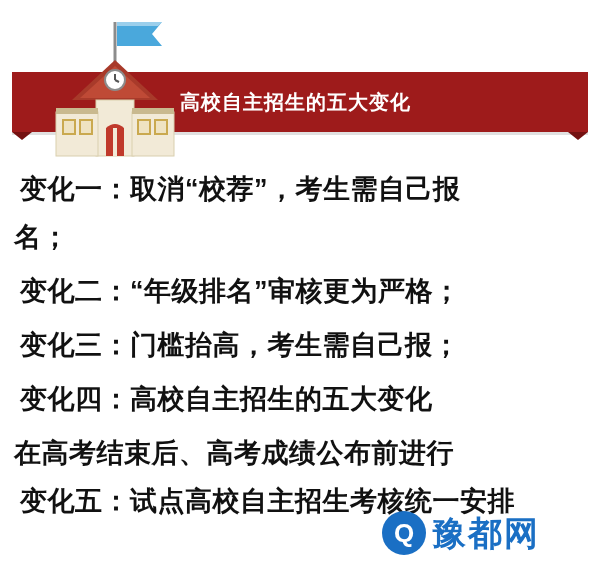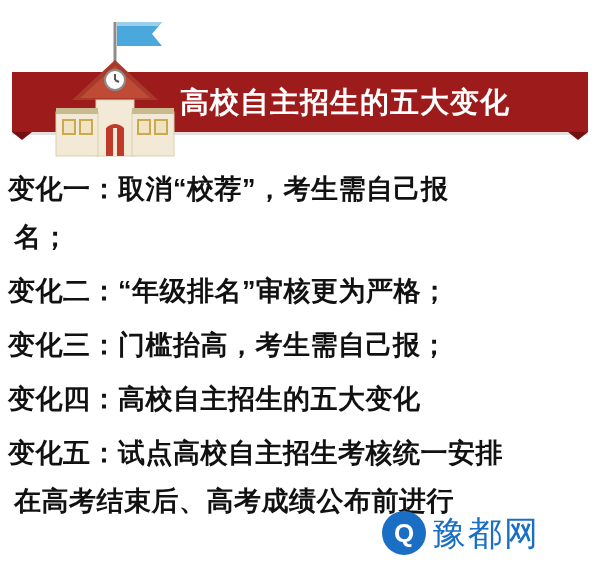--- a/index.html
+++ b/index.html
@@ -55,21 +55,21 @@
     border-top: 8px solid #741010;
   }
   .banner-title {
     position: absolute;
     left: 180px;
     top: 0;
     width: 390px;
     height: 60px;
     line-height: 60px;
     color: #ffffff;
-    font-size: 29px;
+    font-size: 20px;
     font-weight: bold;
     letter-spacing: 1px;
     text-align: left;
     white-space: nowrap;
   }
 
   
   .school {
     position: absolute;
     left: 40px;
@@ -85,21 +85,21 @@
     top: 165px;
     width: 600px;
   }
   .line {
     display: block;
     font-size: 27px;
     font-weight: bold;
     color: #111111;
     letter-spacing: 0.5px;
     white-space: nowrap;
-    padding-left: 8px;
+    padding-left: 20px;
     line-height: 48px;
     height: 48px;
   }
   .line.cont {
     padding-left: 14px;
   }
   .spacer-sm { height: 6px; }
 
   
   .watermark {
@@ -128,21 +128,21 @@
     height: 44px;
     line-height: 44px;
     text-align: center;
     color: #ffffff;
     font-size: 26px;
     font-weight: bold;
   }
   .wm-text {
     color: #1a6fc4;
     font-size: 34px;
-    font-weight: normal;
+    font-weight: bold;
     letter-spacing: 2px;
     line-height: 1;
   }
 </style>
 </head>
 <body>
 
 <div class="header">
   <div class="banner-bar"></div>
   <div class="banner-title">高校自主招生的五大变化</div>
@@ -183,22 +183,22 @@
 <div class="content">
   <span class="line">变化一：取消“校荐”，考生需自己报</span>
   <span class="line cont">名；</span>
   <div class="spacer-sm"></div>
   <span class="line">变化二：“年级排名”审核更为严格；</span>
   <div class="spacer-sm"></div>
   <span class="line">变化三：门槛抬高，考生需自己报；</span>
   <div class="spacer-sm"></div>
   <span class="line">变化四：高校自主招生的五大变化</span>
   <div class="spacer-sm"></div>
+  <span class="line cont">在高考结束后、高考成绩公布前进行</span>
   <span class="line">变化五：试点高校自主招生考核统一安排</span>
-  <span class="line cont">在高考结束后、高考成绩公布前进行</span>
 </div>
 
 <div class="watermark">
   <span class="wm-circle">
     <span class="wm-glyph">Q</span>
   </span>
   <span class="wm-text">豫都网</span>
 </div>
 
 </body></html>

